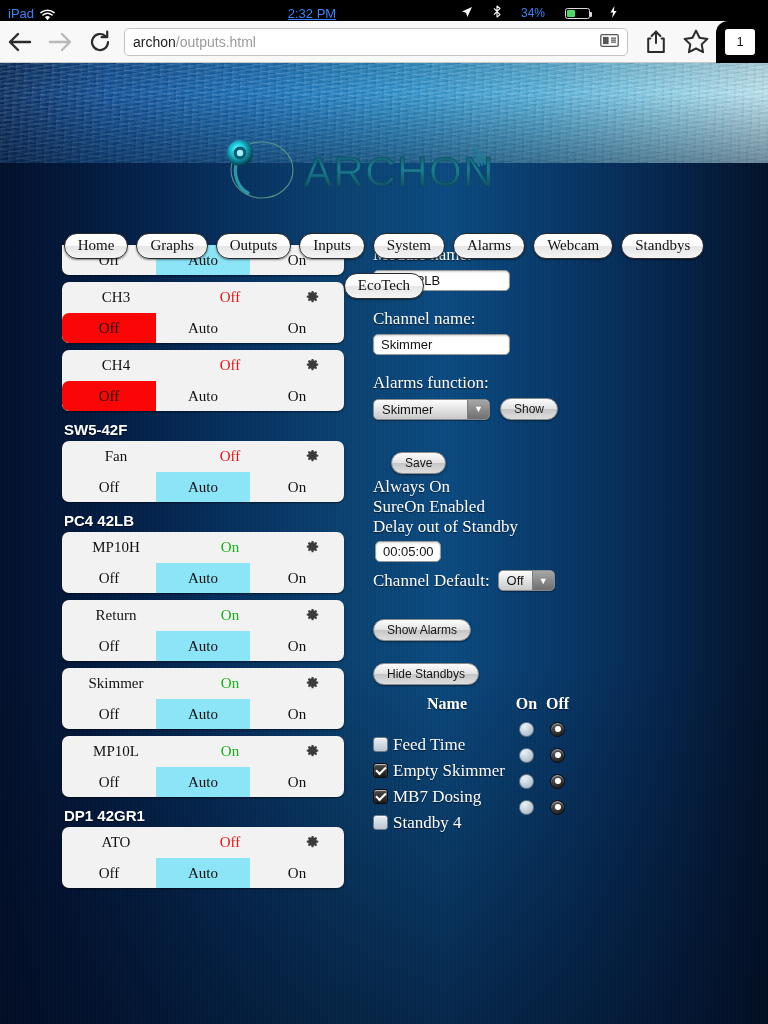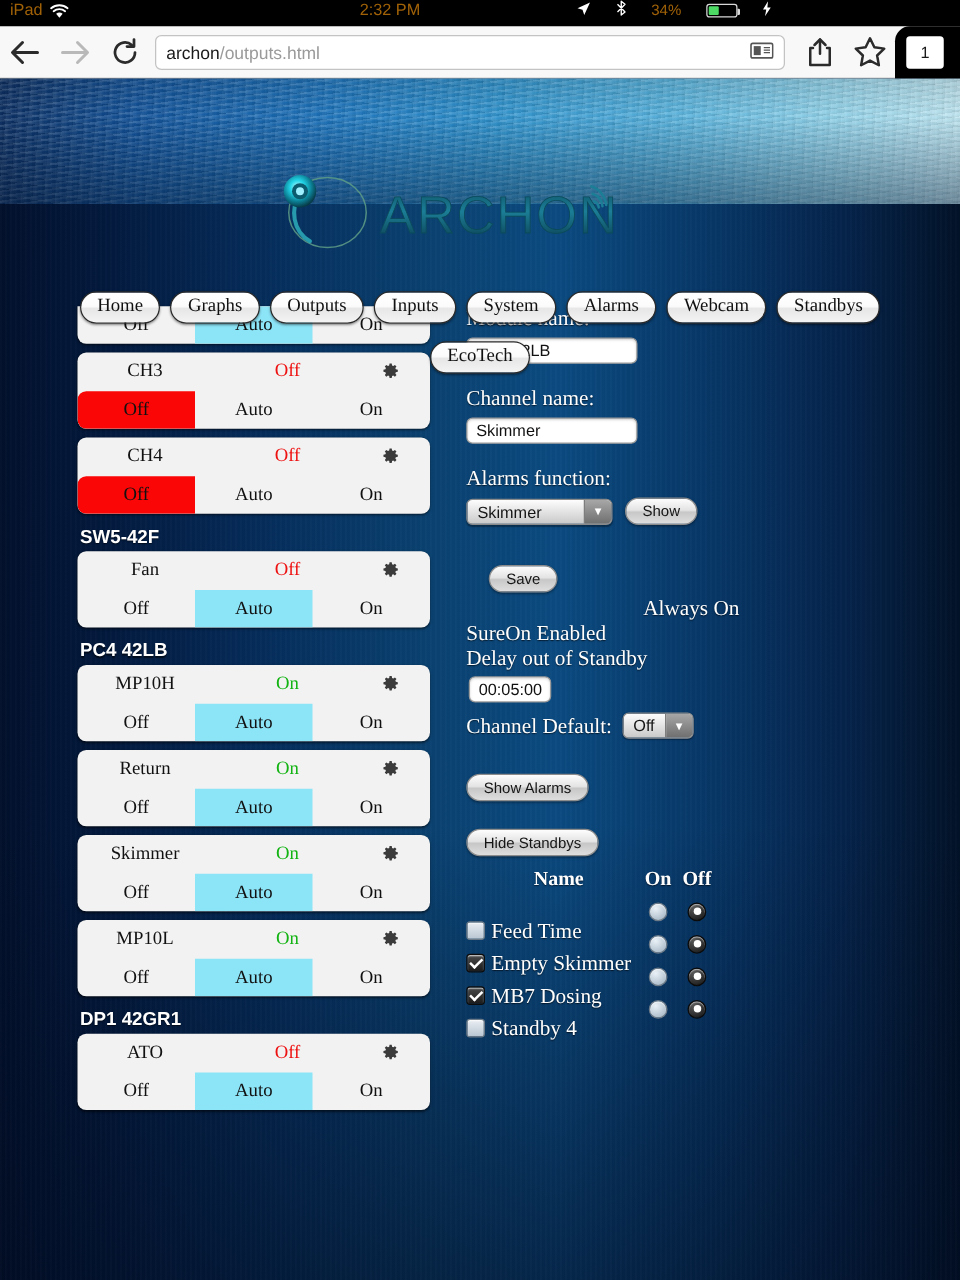--- a/index.html
+++ b/index.html
@@ -7,26 +7,26 @@
     width: 768px; height: 1024px;
     font-family: "Liberation Serif", serif;
     overflow: hidden;
     background: #000;
   }
   #root { position: relative; width: 768px; height: 1024px; }
 
   
   .statusbar {
     position: absolute; top: 0; left: 0; width: 624px; height: 21px;
-    background: #000; color: #a16207;
+    background: #000; color: #3b82f6;
     font-family: "Liberation Sans", sans-serif; font-size: 13px;
-    display: flex; align-items: flex-start;
+    display: flex; align-items: flex-end;
   }
   .sb-left { display: flex; align-items: center; gap: 6px; padding-left: 8px; }
-  .sb-center { position: absolute; left: 0; right: 0; text-align: center; font-size: 13px; }
+  .sb-center { position: absolute; left: 0; right: 0; text-align: center; font-size: 13px; text-decoration: underline; }
   .sb-right {
     position: absolute; right: 7px; display: flex; align-items: center; gap: 20px;
     font-size: 12px;
   }
   .wifi-glyph { display:inline-block; width: 15px; height: 12px; position: relative; top: 1px; }
   .batt {
     width: 25px; height: 11px; border: 1px solid #d8d8d8; border-radius: 2.5px;
     position: relative; display: inline-block;
   }
   .batt::after {
@@ -546,21 +546,21 @@
           <div class="sel-val" style="flex:1;">Skimmer</div>
           <div class="sel-arrow">▼</div>
         </div>
         <div class="btn">Show</div>
       </div>
 
       <div style="margin-top:32px;padding-left:18px;">
         <div class="btn">Save</div>
       </div>
 
-      <div class="alwaysline" style="margin-top:3px;text-align:center;">Always On</div>
+      <div class="alwaysline" style="margin-top:3px;">Always On</div>
       <div class="alwaysline">SureOn Enabled</div>
       <div class="alwaysline">Delay out of Standby</div>
       <div class="txtin" style="width:66px;margin-top:4px;margin-left:2px;">00:05:00</div>
 
       <div style="margin-top:8px;display:flex;align-items:center;gap:8px;text-align:center;">
         <span class="rlabel">Channel Default:</span>
         <span class="sel">
           <span class="sel-val">Off</span>
           <span class="sel-arrow">▼</span>
         </span>

